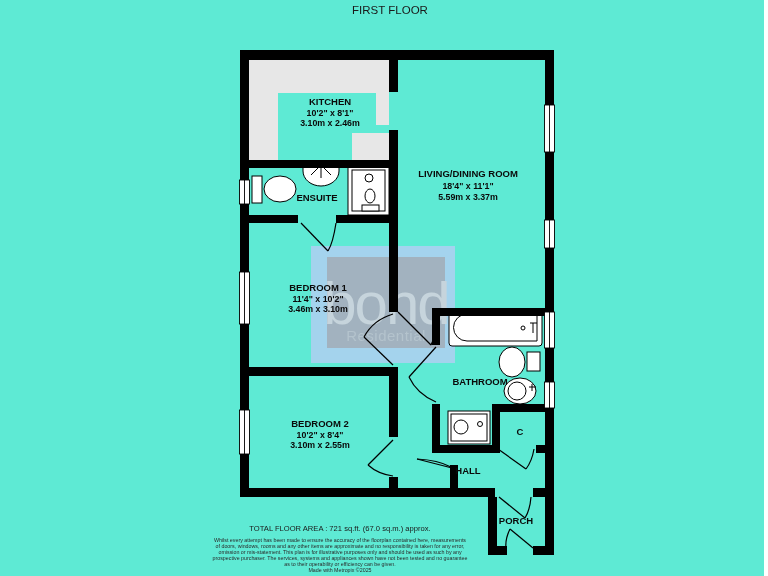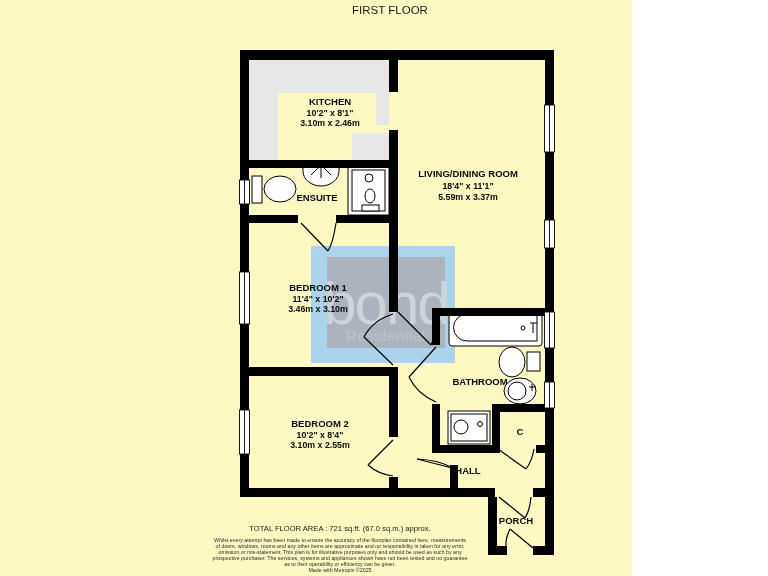--- a/index.html
+++ b/index.html
@@ -1,16 +1,16 @@
 <!DOCTYPE html>
 <html><head>
 <meta charset="utf-8">
 <style>
   html,body{margin:0;padding:0;background:#fff;}
-  .canvas{position:relative;width:632px;height:576px;background:#fef9c3;overflow:hidden;
+  .canvas{position:relative;width:764px;height:576px;background:#5eead4;overflow:hidden;
           font-family:"Liberation Sans",sans-serif;color:#111;}
   .hdr{position:absolute;left:212px;top:3px;width:356px;text-align:center;line-height:14px;}
   .hdr .t1{font-size:11.5px;color:#1a1a1a;}
   .hdr .t2{font-size:11px;color:#1a1a1a;}
   .ftr{position:absolute;left:190px;top:524px;width:300px;text-align:center;}
   .ftr .total{font-size:7.6px;color:#1a1a1a;margin-bottom:5px;}
   .ftr .disc{font-size:5.3px;line-height:5.9px;color:#2a2a2a;}
   svg{position:absolute;left:0;top:0;}
   svg text{font-family:"Liberation Sans",sans-serif;}
   .roomname{font-size:9.5px;font-weight:bold;fill:#0a0a0a;}

